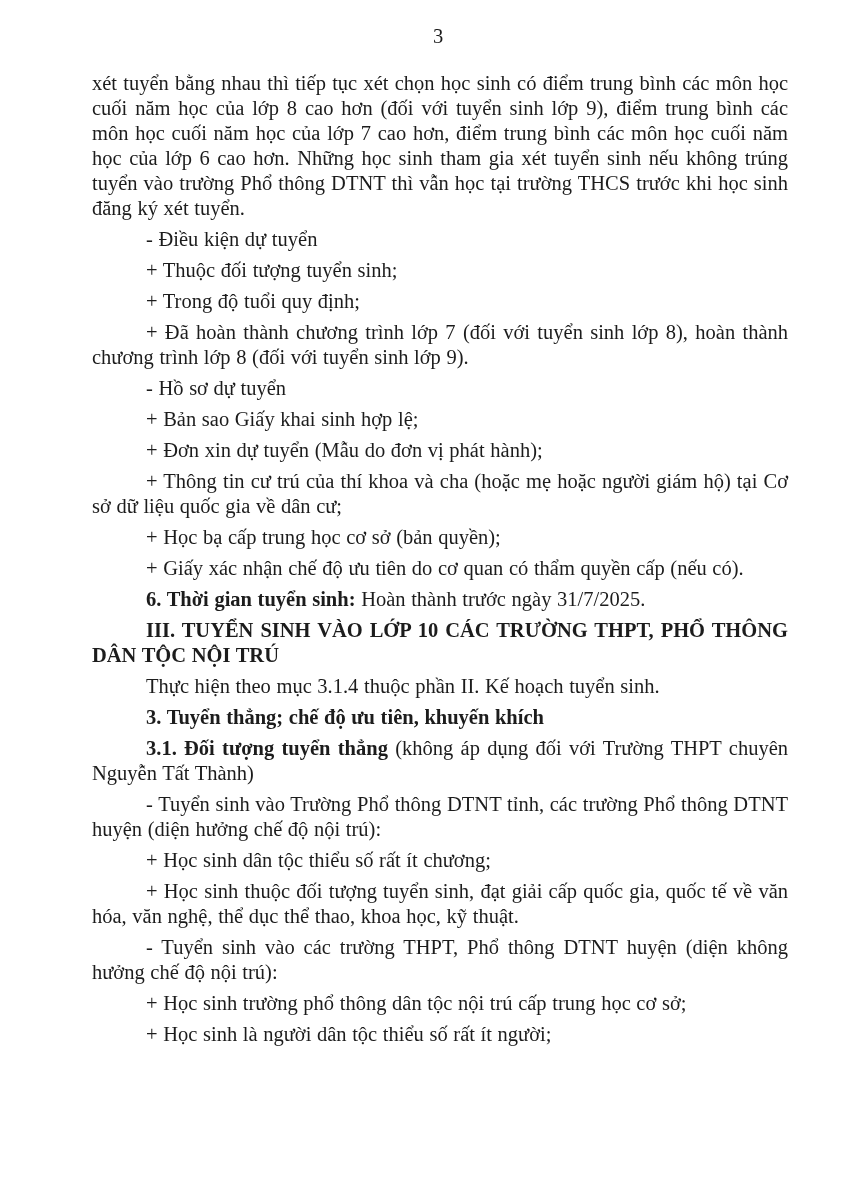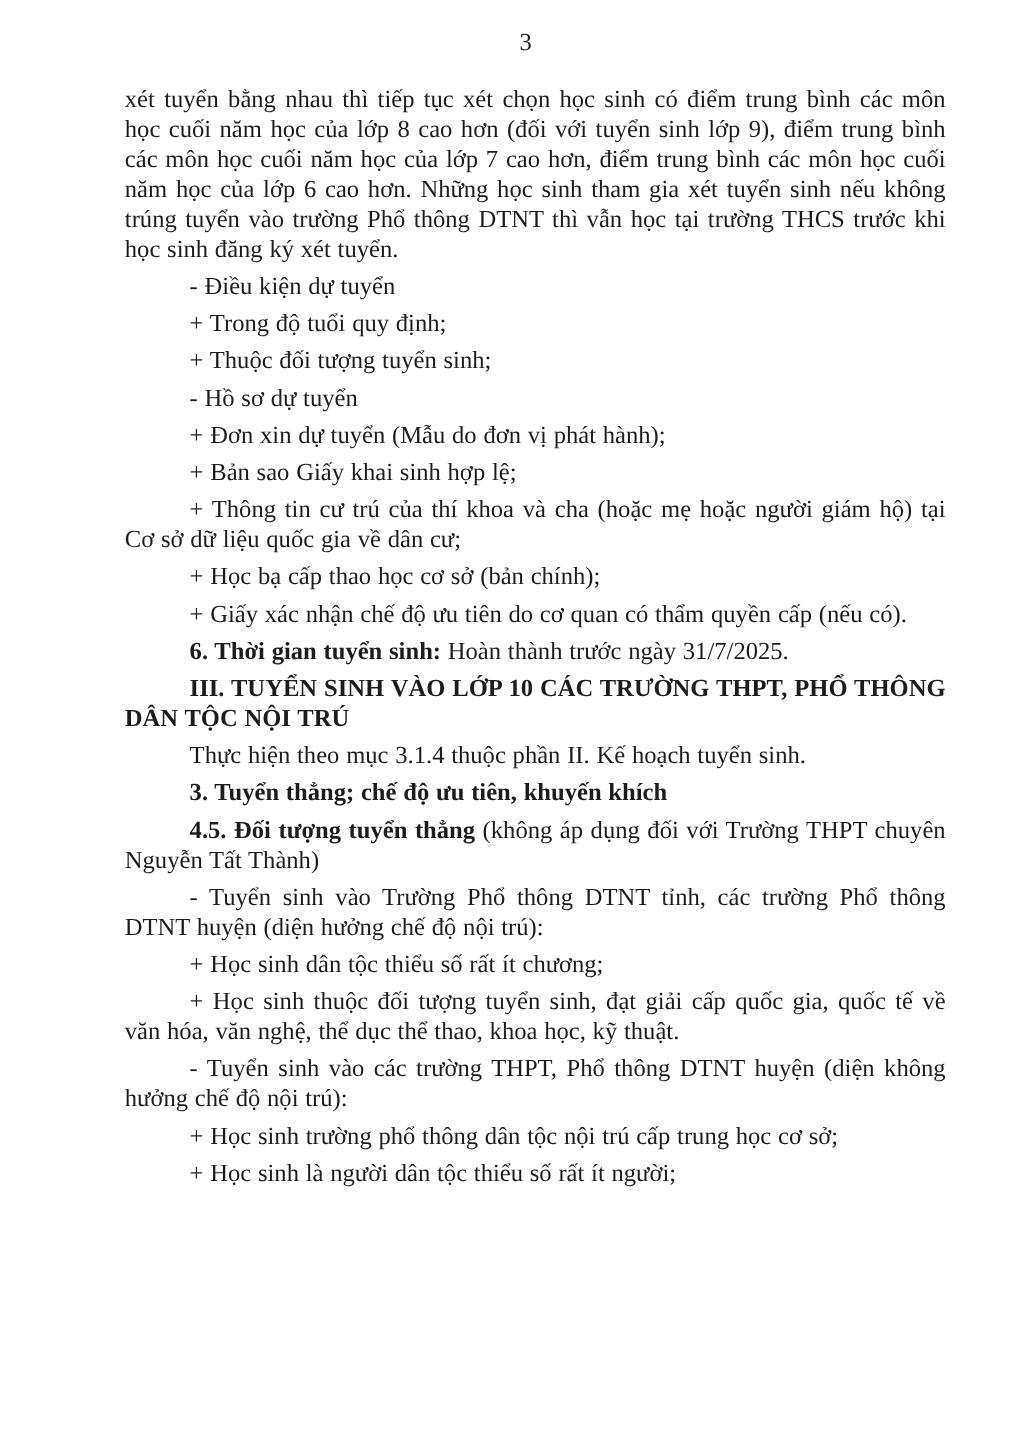--- a/index.html
+++ b/index.html
@@ -25,54 +25,55 @@
     font-size: 20.5px;
     line-height: 25px;
   }
   .content {
     position: absolute;
     top: 71px;
     left: 88px;
     width: 700px;
   }
   .para {
-    margin: 0 0 6px 16px;
+    margin: 0 0 6px 4px;
     font-size: 20.5px;
     line-height: 25px;
     text-align: justify;
     text-indent: 54px;
     word-spacing: 0.5px;
   }
   .para.no-indent {
     text-indent: 0;
   }
   .bold   { font-weight: 700; }
   .italic { }
 </style>
 </head>
 <body>
 
 <div class="page">
   <div class="page-number">3</div>
   <div class="content">
       <p class="para no-indent"><span class="">xét tuyển bằng nhau thì tiếp tục xét chọn học sinh có điểm trung bình các môn học cuối năm học của lớp 8 cao hơn (đối với tuyển sinh lớp 9), điểm trung bình các môn học cuối năm học của lớp 7 cao hơn, điểm trung bình các môn học cuối năm học của lớp 6 cao hơn. Những học sinh tham gia xét tuyển sinh nếu không trúng tuyển vào trường Phổ thông DTNT thì vẫn học tại trường THCS trước khi học sinh đăng ký xét tuyển.</span></p>
       <p class="para"><span class="italic">- Điều kiện dự tuyển</span></p>
+      <p class="para"><span class="">+ Thuộc đối tượng tuyển sinh;</span></p>
       <p class="para"><span class="">+ Trong độ tuổi quy định;</span></p>
-      <p class="para"><span class="">+ Thuộc đối tượng tuyển sinh;</span></p>
+      <p class="para"><span class="">+ Đã hoàn thành chương trình lớp 7 (đối với tuyển sinh lớp 8), hoàn thành chương trình lớp 8 (đối với tuyển sinh lớp 9).</span></p>
       <p class="para"><span class="italic">- Hồ sơ dự tuyển</span></p>
+      <p class="para"><span class="">+ Bản sao Giấy khai sinh hợp lệ;</span></p>
       <p class="para"><span class="">+ Đơn xin dự tuyển (Mẫu do đơn vị phát hành);</span></p>
-      <p class="para"><span class="">+ Bản sao Giấy khai sinh hợp lệ;</span></p>
       <p class="para"><span class="">+ Thông tin cư trú của thí khoa và cha (hoặc mẹ hoặc người giám hộ) tại Cơ sở dữ liệu quốc gia về dân cư;</span></p>
-      <p class="para"><span class="">+ Học bạ cấp thao học cơ sở (bản chính);</span></p>
+      <p class="para"><span class="">+ Học bạ cấp trung học cơ sở (bản quyền);</span></p>
       <p class="para"><span class="">+ Giấy xác nhận chế độ ưu tiên do cơ quan có thẩm quyền cấp (nếu có).</span></p>
       <p class="para"><span class="bold ">6. Thời gian tuyển sinh:</span><span class=""> Hoàn thành trước ngày 31/7/2025.</span></p>
       <p class="para"><span class="bold ">III. TUYỂN SINH VÀO LỚP 10 CÁC TRƯỜNG THPT, PHỔ THÔNG DÂN TỘC NỘI TRÚ</span></p>
       <p class="para"><span class="">Thực hiện theo mục 3.1.4 thuộc phần II. Kế hoạch tuyển sinh.</span></p>
       <p class="para"><span class="bold ">3. Tuyển thẳng; chế độ ưu tiên, khuyến khích</span></p>
-      <p class="para"><span class="bold ">4.5. Đối tượng tuyển thẳng</span><span class=""> (không áp dụng đối với Trường THPT chuyên Nguyễn Tất Thành)</span></p>
+      <p class="para"><span class="bold ">3.1. Đối tượng tuyển thẳng</span><span class=""> (không áp dụng đối với Trường THPT chuyên Nguyễn Tất Thành)</span></p>
       <p class="para"><span class="">- Tuyển sinh vào Trường Phổ thông DTNT tỉnh, các trường Phổ thông DTNT huyện (diện hưởng chế độ nội trú):</span></p>
       <p class="para"><span class="">+ Học sinh dân tộc thiểu số rất ít chương;</span></p>
       <p class="para"><span class="">+ Học sinh thuộc đối tượng tuyển sinh, đạt giải cấp quốc gia, quốc tế về văn hóa, văn nghệ, thể dục thể thao, khoa học, kỹ thuật.</span></p>
       <p class="para"><span class="">- Tuyển sinh vào các trường THPT, Phổ thông DTNT huyện (diện không hưởng chế độ nội trú):</span></p>
       <p class="para"><span class="">+ Học sinh trường phổ thông dân tộc nội trú cấp trung học cơ sở;</span></p>
       <p class="para"><span class="">+ Học sinh là người dân tộc thiểu số rất ít người;</span></p>
     </div>
 </div>
 
 </body></html>

